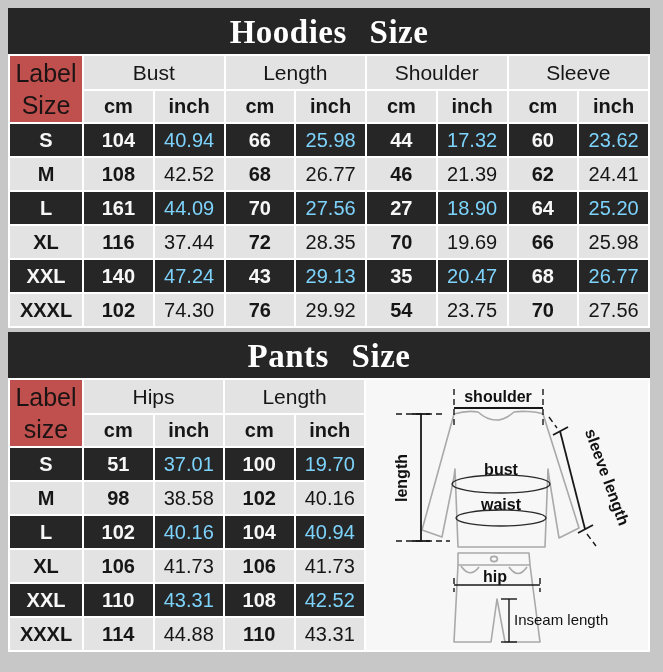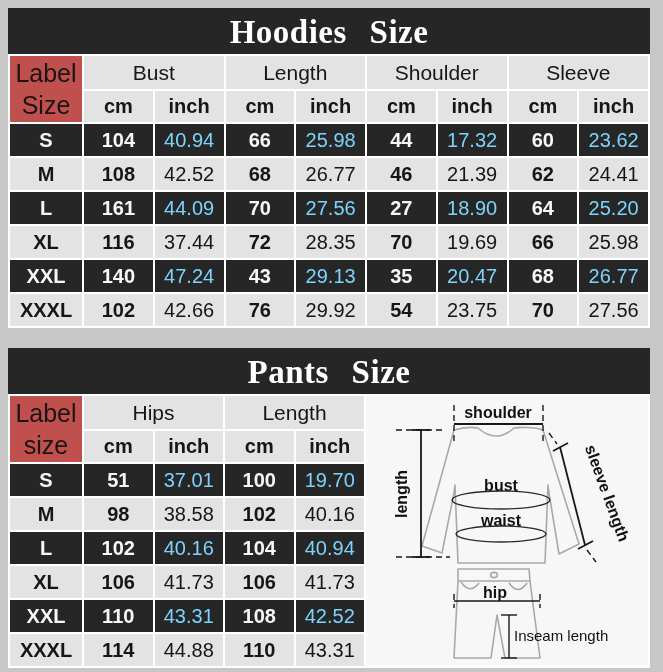--- a/index.html
+++ b/index.html
@@ -27,21 +27,21 @@
   th.unit{background:var(--header-bg);font-weight:700;font-size:20px;height:31px}
   th.label-cell{background:var(--label-bg);font-weight:400;font-size:25px;color:#1c1414}
   th.label-cell div{line-height:32px}
   td{height:32px;font-size:20px}
   tr.dark td{background:var(--dark-bg);color:var(--dark-fg)}
   tr.light td{background:var(--light-bg);color:var(--light-fg)}
   td.size{font-weight:700}
   td.cm{font-weight:700}
   td.inch{font-weight:400}
   tr.dark td.inch{color:#7dd3fc}
-  .pants-block{margin-top:20px}
+  .pants-block{margin-top:4px}
   .pants-body{display:flex;background:var(--grid);align-items:stretch}
   .pants-body table.size-table{width:358px;flex:0 0 358px}
   .diagram-panel{flex:1;background:var(--panel-bg);margin:2px 2px 2px 0;position:relative}
   .diagram-panel svg{display:block;width:100%;height:100%}
   .garment{stroke:#a9a9a9;stroke-width:1.6;fill:none;stroke-linejoin:round}
   .measure{stroke:#181818;stroke-width:1.8;fill:none}
   .measure-thin{stroke:#181818;stroke-width:1.4;fill:none}
   .dashline{stroke:#181818;stroke-width:1.4;fill:none;stroke-dasharray:6 4}
   .tape{stroke:#2a2a2a;stroke-width:1.4;fill:none}
   .diag-label{font-family:"Liberation Sans",sans-serif;font-size:16px;font-weight:700;fill:#111}
@@ -142,21 +142,21 @@
             <td class="cm">43</td>
             <td class="inch">29.13</td>
             <td class="cm">35</td>
             <td class="inch">20.47</td>
             <td class="cm">68</td>
             <td class="inch">26.77</td>
           </tr>
           <tr class="light">
             <td class="size">XXXL</td>
             <td class="cm">102</td>
-            <td class="inch">42.66</td>
+            <td class="inch">74.30</td>
             <td class="cm">76</td>
             <td class="inch">29.92</td>
             <td class="cm">54</td>
             <td class="inch">23.75</td>
             <td class="cm">70</td>
             <td class="inch">27.56</td>
           </tr>
         </tbody>
     </table>
   </section>

